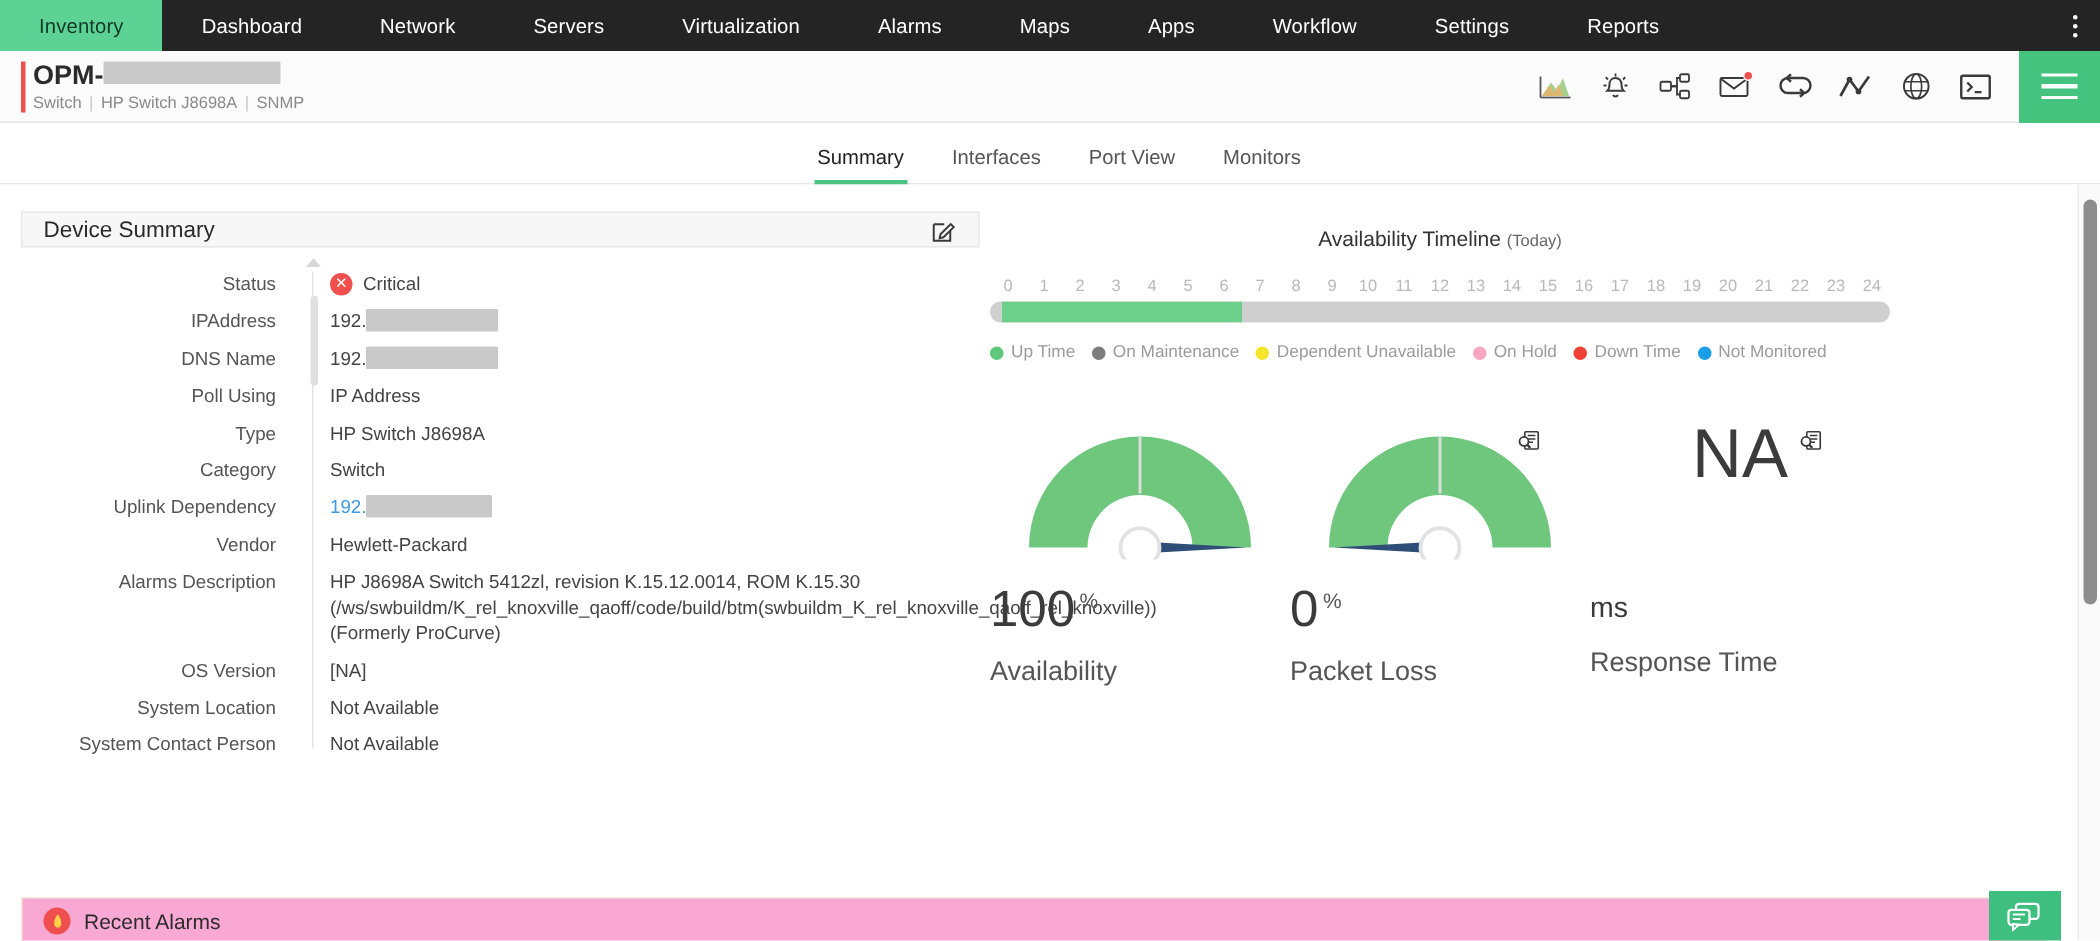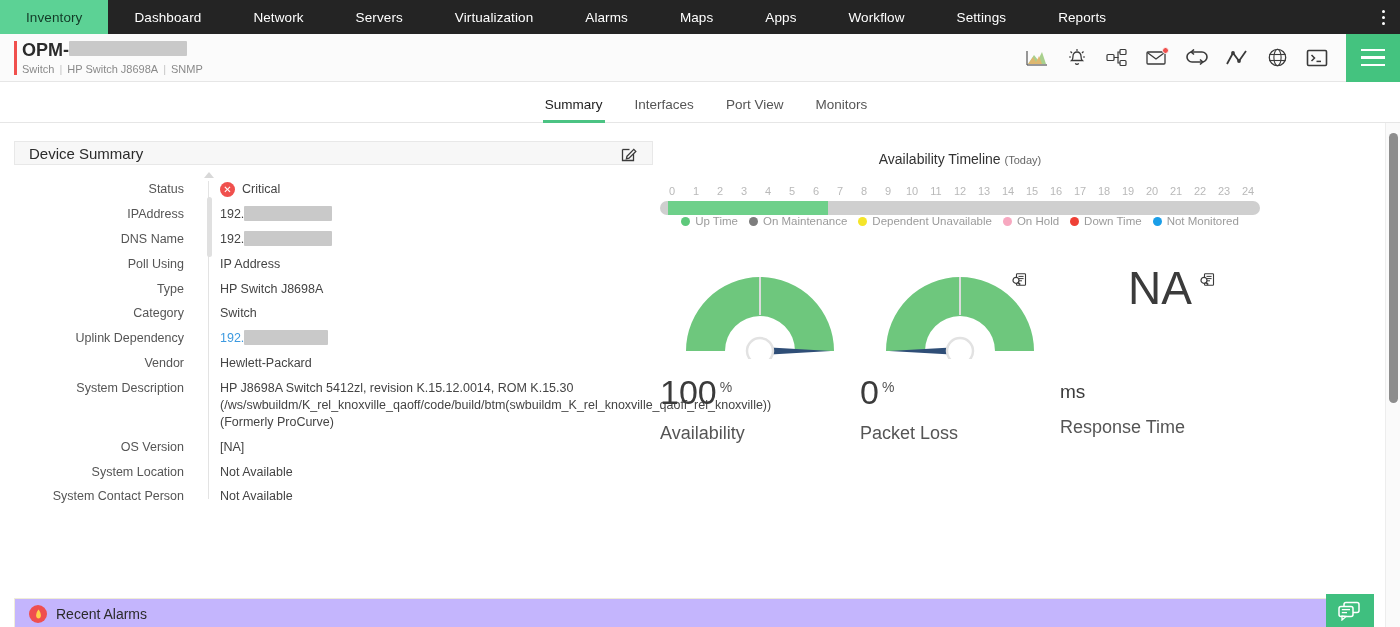--- a/index.html
+++ b/index.html
@@ -155,21 +155,21 @@
     display: flex; margin-top: 18px; padding: 0 2px;
     justify-content: space-between;
   }
   .hours span { font-size: 11px; color: #b9b9b9; width: 20px; text-align: center; }
   .tl-bar {
     margin-top: 4px; height: 14px; border-radius: 7px;
     background: #cfcfcf; overflow: hidden; position: relative;
   }
   .tl-fill { position: absolute; left: 8px; top: 0; bottom: 0; background: #6ed08a; }
   .legend {
-    display: flex; justify-content: center;
+    margin-top: 14px; display: flex; justify-content: flex-start;
     gap: 11px; flex-wrap: wrap;
   }
   .legend-item { display: flex; align-items: center; gap: 5px; font-size: 11.5px; color: #9b9b9b; }
   .legend-dot { width: 9px; height: 9px; border-radius: 50%; display: block; }
 
   .gauges { display: flex; margin-top: 36px; }
   .gauge-cell { width: 200px; text-align: left; position: relative; }
   .gauge-wrap { position: relative; height: 100px; display: flex; justify-content: center; }
   .gauge-report {
     position: absolute; top: 10px; left: 50%; margin-left: 52px; cursor: pointer;
@@ -179,21 +179,21 @@
     margin-top: 12px;
   }
   .gauge-value sup { font-size: 14px; color: #555; margin-left: 3px; vertical-align: super; }
   .gauge-unit { font-size: 19px; color: #3b3b3b; font-weight: 300; margin-top: 8px; }
   .gauge-label { font-size: 18px; color: #555; margin-top: 14px; }
   .na-value { font-size: 46px; color: #3b3b3b; font-weight: 300; line-height: 1; margin-top: 2px; }
 
   
   .alarms-strip {
     position: absolute; left: 14px; right: 36px; bottom: 0; height: 30px;
-    background: #c4b5fd; border: 1px solid #f0ecd8; border-bottom: none;
+    background: #f9a8d4; border: 1px solid #f0ecd8; border-bottom: none;
     display: flex; align-items: center; padding: 0 14px; gap: 9px;
   }
   .alarm-bell {
     width: 18px; height: 18px; border-radius: 50%; background: #ef4f4f;
     display: flex; align-items: center; justify-content: center;
   }
   .alarms-strip .t { font-size: 14px; color: #2b2b2b; }
 
   
   .chat-btn {
@@ -402,21 +402,21 @@
             <span class="redact" style="width:84px;"></span>
         </div>
       </div>
 
       <div class="kv-row">
         <div class="kv-key">Vendor</div>
         <div class="kv-val">Hewlett-Packard</div>
       </div>
 
       <div class="kv-row">
-        <div class="kv-key">System Description</div>
+        <div class="kv-key">Alarms Description</div>
         <div class="kv-val multiline">HP J8698A Switch 5412zl, revision K.15.12.0014, ROM K.15.30 (/ws/swbuildm/K_rel_knoxville_qaoff/code/build/btm(swbuildm_K_rel_knoxville_qaoff_rel_knoxville)) (Formerly ProCurve)</div>
       </div>
 
       <div class="kv-row">
         <div class="kv-key">OS Version</div>
         <div class="kv-val">[NA]</div>
       </div>
 
       <div class="kv-row">
         <div class="kv-key">System Location</div>

